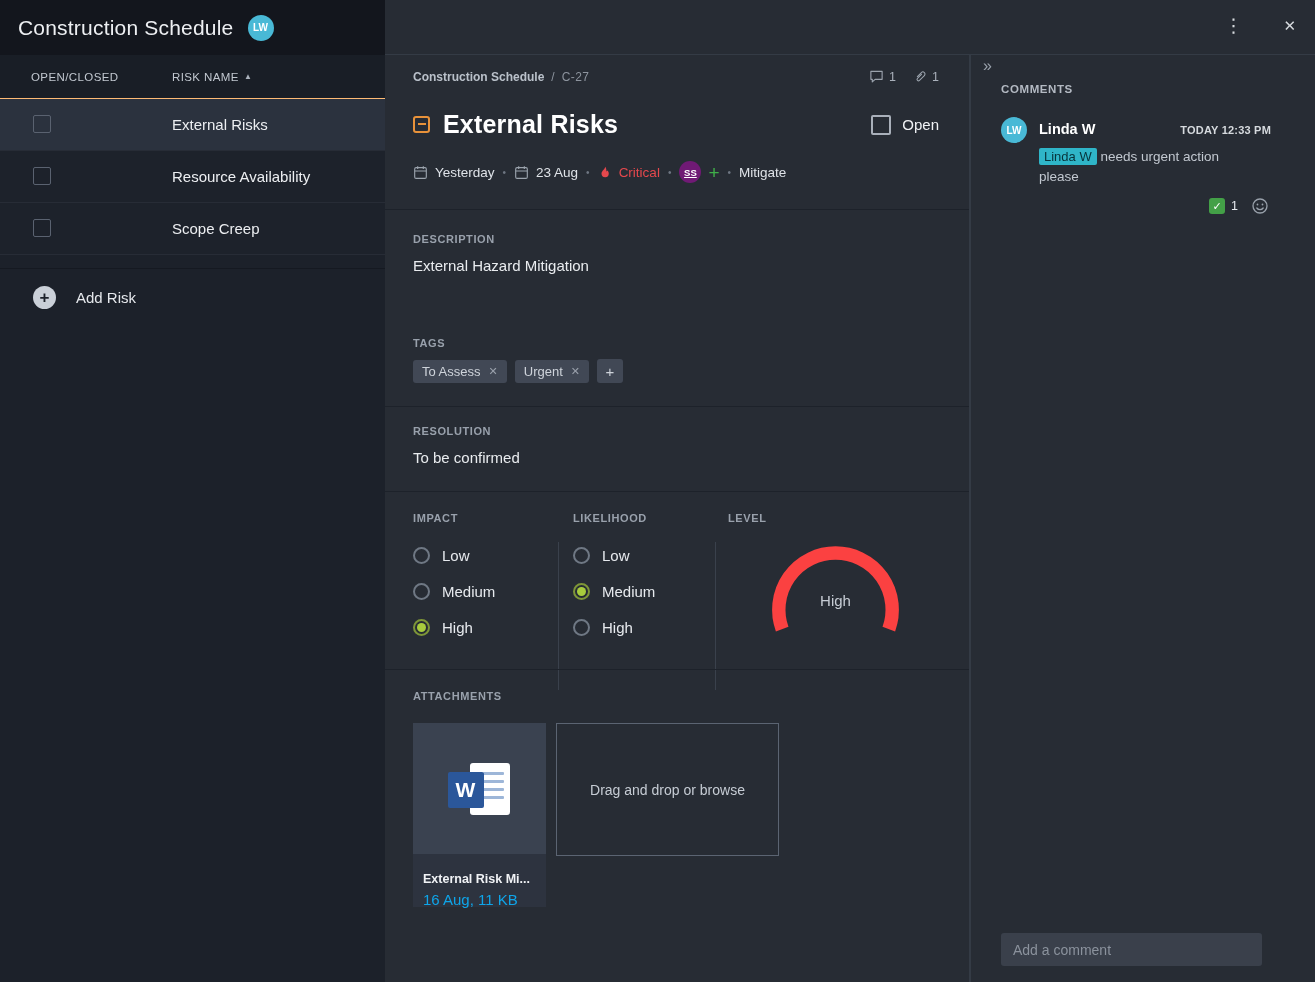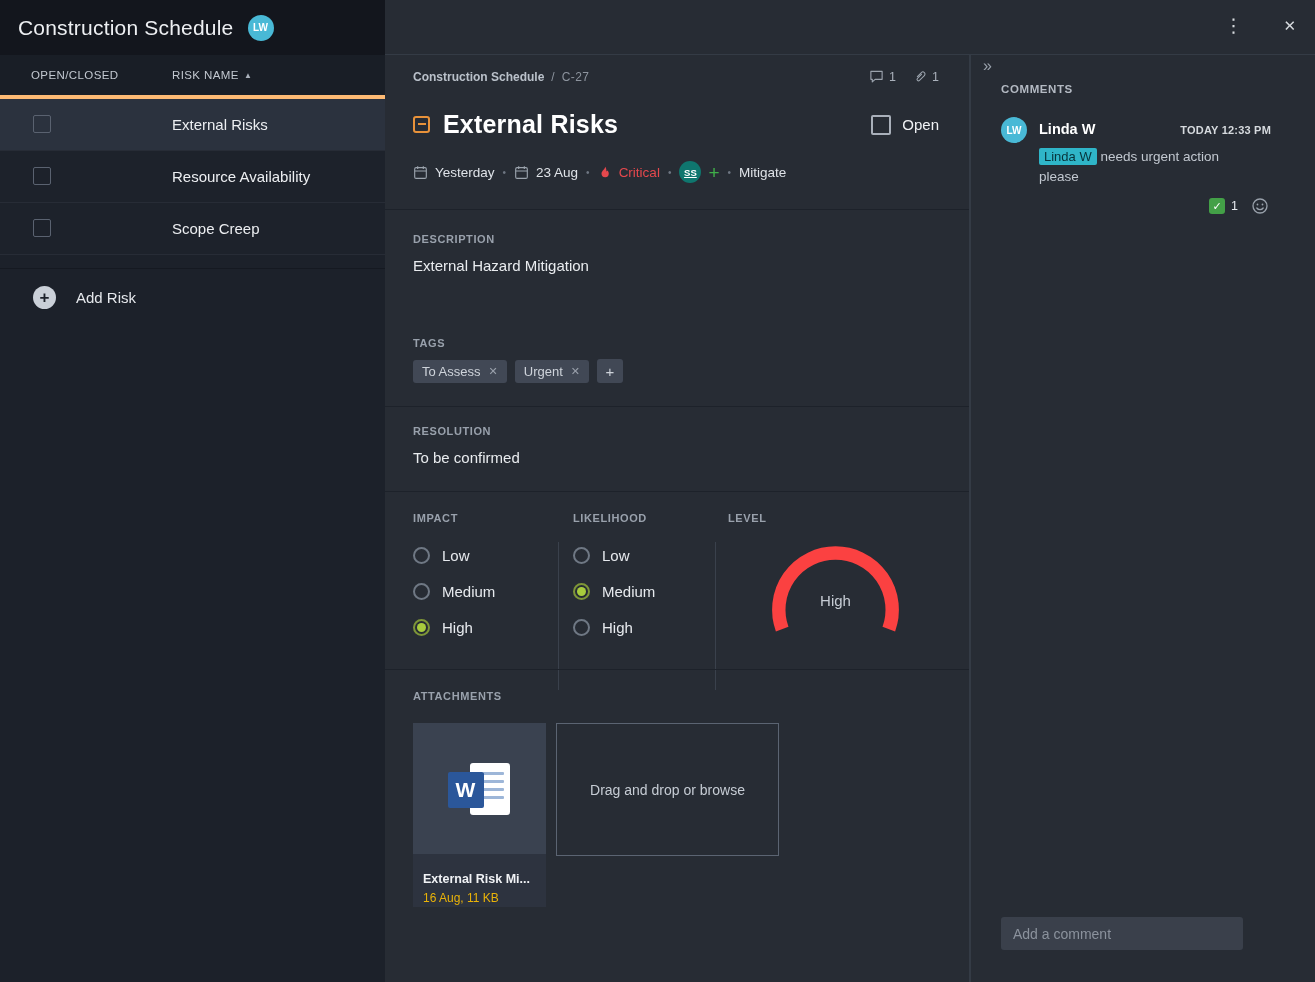--- a/index.html
+++ b/index.html
@@ -6,21 +6,21 @@
   html,body { background:#0d0f13; }
   body { font-family:"Liberation Sans", sans-serif; }
   .app { position:relative; width:1315px; height:982px; background:#272c34; overflow:hidden; color:#e9ecef; }
 
   
   .sidebar { position:absolute; left:0; top:0; width:385px; height:982px; background:#1c212a; }
   .sb-header { height:55px; background:#13161d; display:flex; align-items:center; padding:0 18px; }
   .sb-title { font-size:21px; font-weight:500; color:#edeff2; letter-spacing:.2px; }
   .avatar { border-radius:50%; display:inline-flex; align-items:center; justify-content:center; color:#fff; font-weight:700; flex:none; }
   .sb-avatar { width:26px; height:26px; font-size:10px; background:#49b9d6; margin-left:14px; }
-  .sb-cols { height:44px; background:#191e26; border-bottom:4px solid #fdba74; display:flex; align-items:center; position:relative; font-size:11.5px; letter-spacing:.4px; color:#c2c8d0; font-weight:400; }
+  .sb-cols { height:44px; background:#191e26; border-bottom:1px solid #fdba74; display:flex; align-items:center; position:relative; font-size:11.5px; letter-spacing:.4px; color:#c2c8d0; font-weight:400; }
   .sb-col1 { position:absolute; left:31px; }
   .sb-col2 { position:absolute; left:172px; display:flex; align-items:center; gap:5px; }
   .sort { font-size:8px; color:#aab1bb; }
   .sb-row { height:52px; background:#1d222b; border-bottom:1px solid #272c36; position:relative; display:flex; align-items:center; cursor:pointer; }
   .sb-row.selected { background:#2b323e; }
   .cb { width:18px; height:18px; border:1.5px solid #5a6270; border-radius:2px; position:absolute; left:33px; top:16px; background:transparent; }
   .sb-row-name { position:absolute; left:172px; font-size:15px; color:#eceef1; }
   .sb-gap { height:14px; border-bottom:1px solid #151921; }
   .add-risk { margin-top:17px; display:flex; align-items:center; padding-left:33px; cursor:pointer; }
   .add-plus { width:23px; height:23px; border-radius:50%; background:#cad0d8; color:#1d222b; font-size:17px; font-weight:700; display:inline-flex; align-items:center; justify-content:center; line-height:1; }
@@ -49,21 +49,21 @@
   .item-title { margin-left:13px; font-size:25px; font-weight:600; color:#ffffff; letter-spacing:.2px; }
   .open-group { margin-left:auto; display:flex; align-items:center; gap:11px; cursor:pointer; }
   .open-cb { width:20px; height:20px; border:2px solid #a9b0ba; border-radius:2px; }
   .open-label { font-size:15px; color:#f0f2f5; }
 
   .meta-row { top:106px; display:flex; align-items:center; font-size:13.5px; color:#dfe3e8; }
   .meta-item { display:flex; align-items:center; gap:7px; cursor:pointer; }
   .meta-icon { color:#9ba3ad; display:inline-flex; }
   .dot { color:#6e7682; font-size:10px; margin:0 8px; }
   .critical { color:#e5484d; }
-  .ss-avatar { width:22px; height:22px; font-size:9.5px; background:#0f766e;text-decoration:underline; }
+  .ss-avatar { width:22px; height:22px; font-size:9.5px; background:#701a75;text-decoration:underline; }
   .plus-green { color:#3fae49; font-size:19px; font-weight:400; margin-left:7px; cursor:pointer; line-height:1; }
 
   .div1 { top:154px; } .div2 { top:351px; } .div3 { top:436px; } .div4 { top:614px; }
 
   .sec-label { font-size:11px; letter-spacing:.6px; color:#99a1ac; font-weight:700; }
   .desc-label { top:178px; } .desc-value { top:202px; font-size:15px; color:#e9ecef; }
   .tags-label { top:282px; }
   .tags-row { top:304px; display:flex; align-items:center; gap:8px; }
   .tag { background:#414855; color:#ced3da; border-radius:3px; padding:4px 9px; font-size:13px; display:inline-flex; align-items:center; gap:8px; }
   .tag-x { color:#9aa1ac; font-size:11px; cursor:pointer; }
@@ -84,41 +84,41 @@
   .vl1 { left:173px; } .vl2 { left:330px; }
 
   .gauge { position:absolute; left:368px; top:477px; width:165px; height:110px; }
   .gauge-text { position:absolute; left:0; width:100%; top:60px; text-align:center; font-size:15px; color:#c6ccd4; }
 
   .att-label { top:635px; }
   .att-card { position:absolute; left:28px; top:668px; width:133px; height:184px; background:#2d333f; cursor:pointer; }
   .att-thumb { height:131px; background:#3a4250; display:flex; align-items:center; justify-content:center; }
   .att-info { padding:18px 10px 0; }
   .att-name { font-size:12.5px; font-weight:700; color:#f0f2f5; white-space:nowrap; overflow:hidden; }
-  .att-meta { font-size:12px; color:#eab308; margin-top:5px; }
+  .att-meta { font-size:15px; color:#0ea5e9; margin-top:5px; }
   .word-icon { position:relative; width:64px; height:56px; }
   .word-page { position:absolute; right:2px; top:2px; width:40px; height:52px; background:#fff; border-radius:3px; padding:9px 6px 0 13px; }
   .word-page i { display:block; height:3px; background:#9db6d8; margin-bottom:5px; border-radius:1px; }
   .word-square { position:absolute; left:0; top:11px; width:36px; height:36px; background:#2b579a; color:#fff; font-weight:700; font-size:21px; display:flex; align-items:center; justify-content:center; border-radius:2px; }
   .dropzone { position:absolute; left:171px; top:668px; width:223px; height:133px; border:1px solid #5b6472; display:flex; align-items:center; justify-content:center; color:#c6ccd4; font-size:14px; cursor:pointer; }
 
   
   .comments { position:absolute; left:970px; top:55px; width:345px; height:927px; background:#272c34; border-left:1px solid #343b45; }
   .collapse { position:absolute; left:12px; top:2px; font-size:16px; color:#99a1ab; cursor:pointer; }
   .cm-header { position:absolute; left:30px; top:28px; font-size:11.5px; font-weight:700; letter-spacing:.6px; color:#b4bac3; }
   .cm-avatar { position:absolute; left:30px; top:62px; width:26px; height:26px; font-size:10px; background:#49b9d6; }
   .cm-author { position:absolute; left:68px; top:66px; font-size:14.5px; font-weight:700; color:#ffffff; }
   .cm-time { position:absolute; right:44px; top:69px; font-size:11px; font-weight:700; color:#d6dade; letter-spacing:.2px; }
   .cm-body { position:absolute; left:68px; top:92px; width:202px; font-size:13.5px; color:#c2c8d0; line-height:1.5; }
   .mention { background:#2fb5c8; color:#07333b; padding:1px 5px; border-radius:2px; font-size:13px; font-weight:500; }
   .reaction-row { position:absolute; top:142px; right:46px; display:flex; align-items:center; gap:6px; }
   .check-chip { width:16px; height:16px; background:#43a047; border-radius:3px; color:#fff; font-size:11px; display:inline-flex; align-items:center; justify-content:center; cursor:pointer; }
   .reaction-count { font-size:12.5px; color:#e6e9ee; }
   .smiley { color:#99a1ab; margin-left:7px; display:inline-flex; cursor:pointer; }
-  .cm-input { position:absolute; left:30px; bottom:32px; width:242px; height:33px; background:#3a404b; border:none; border-radius:3px; color:#dfe3e8; font-size:14px; padding:0 12px; font-family:"Liberation Sans", sans-serif;margin-top:43px; }
+  .cm-input { position:absolute; left:30px; bottom:16px; width:261px; height:33px; background:#3a404b; border:none; border-radius:3px; color:#dfe3e8; font-size:14px; padding:0 12px; font-family:"Liberation Sans", sans-serif;margin-top:43px; }
   .cm-input::placeholder { color:#8b929d; }
 </style>
 </head>
 <body>
 
 <div class="app">
 
   <aside class="sidebar">
     <div class="sb-header">
       <span class="sb-title">Construction Schedule</span>

